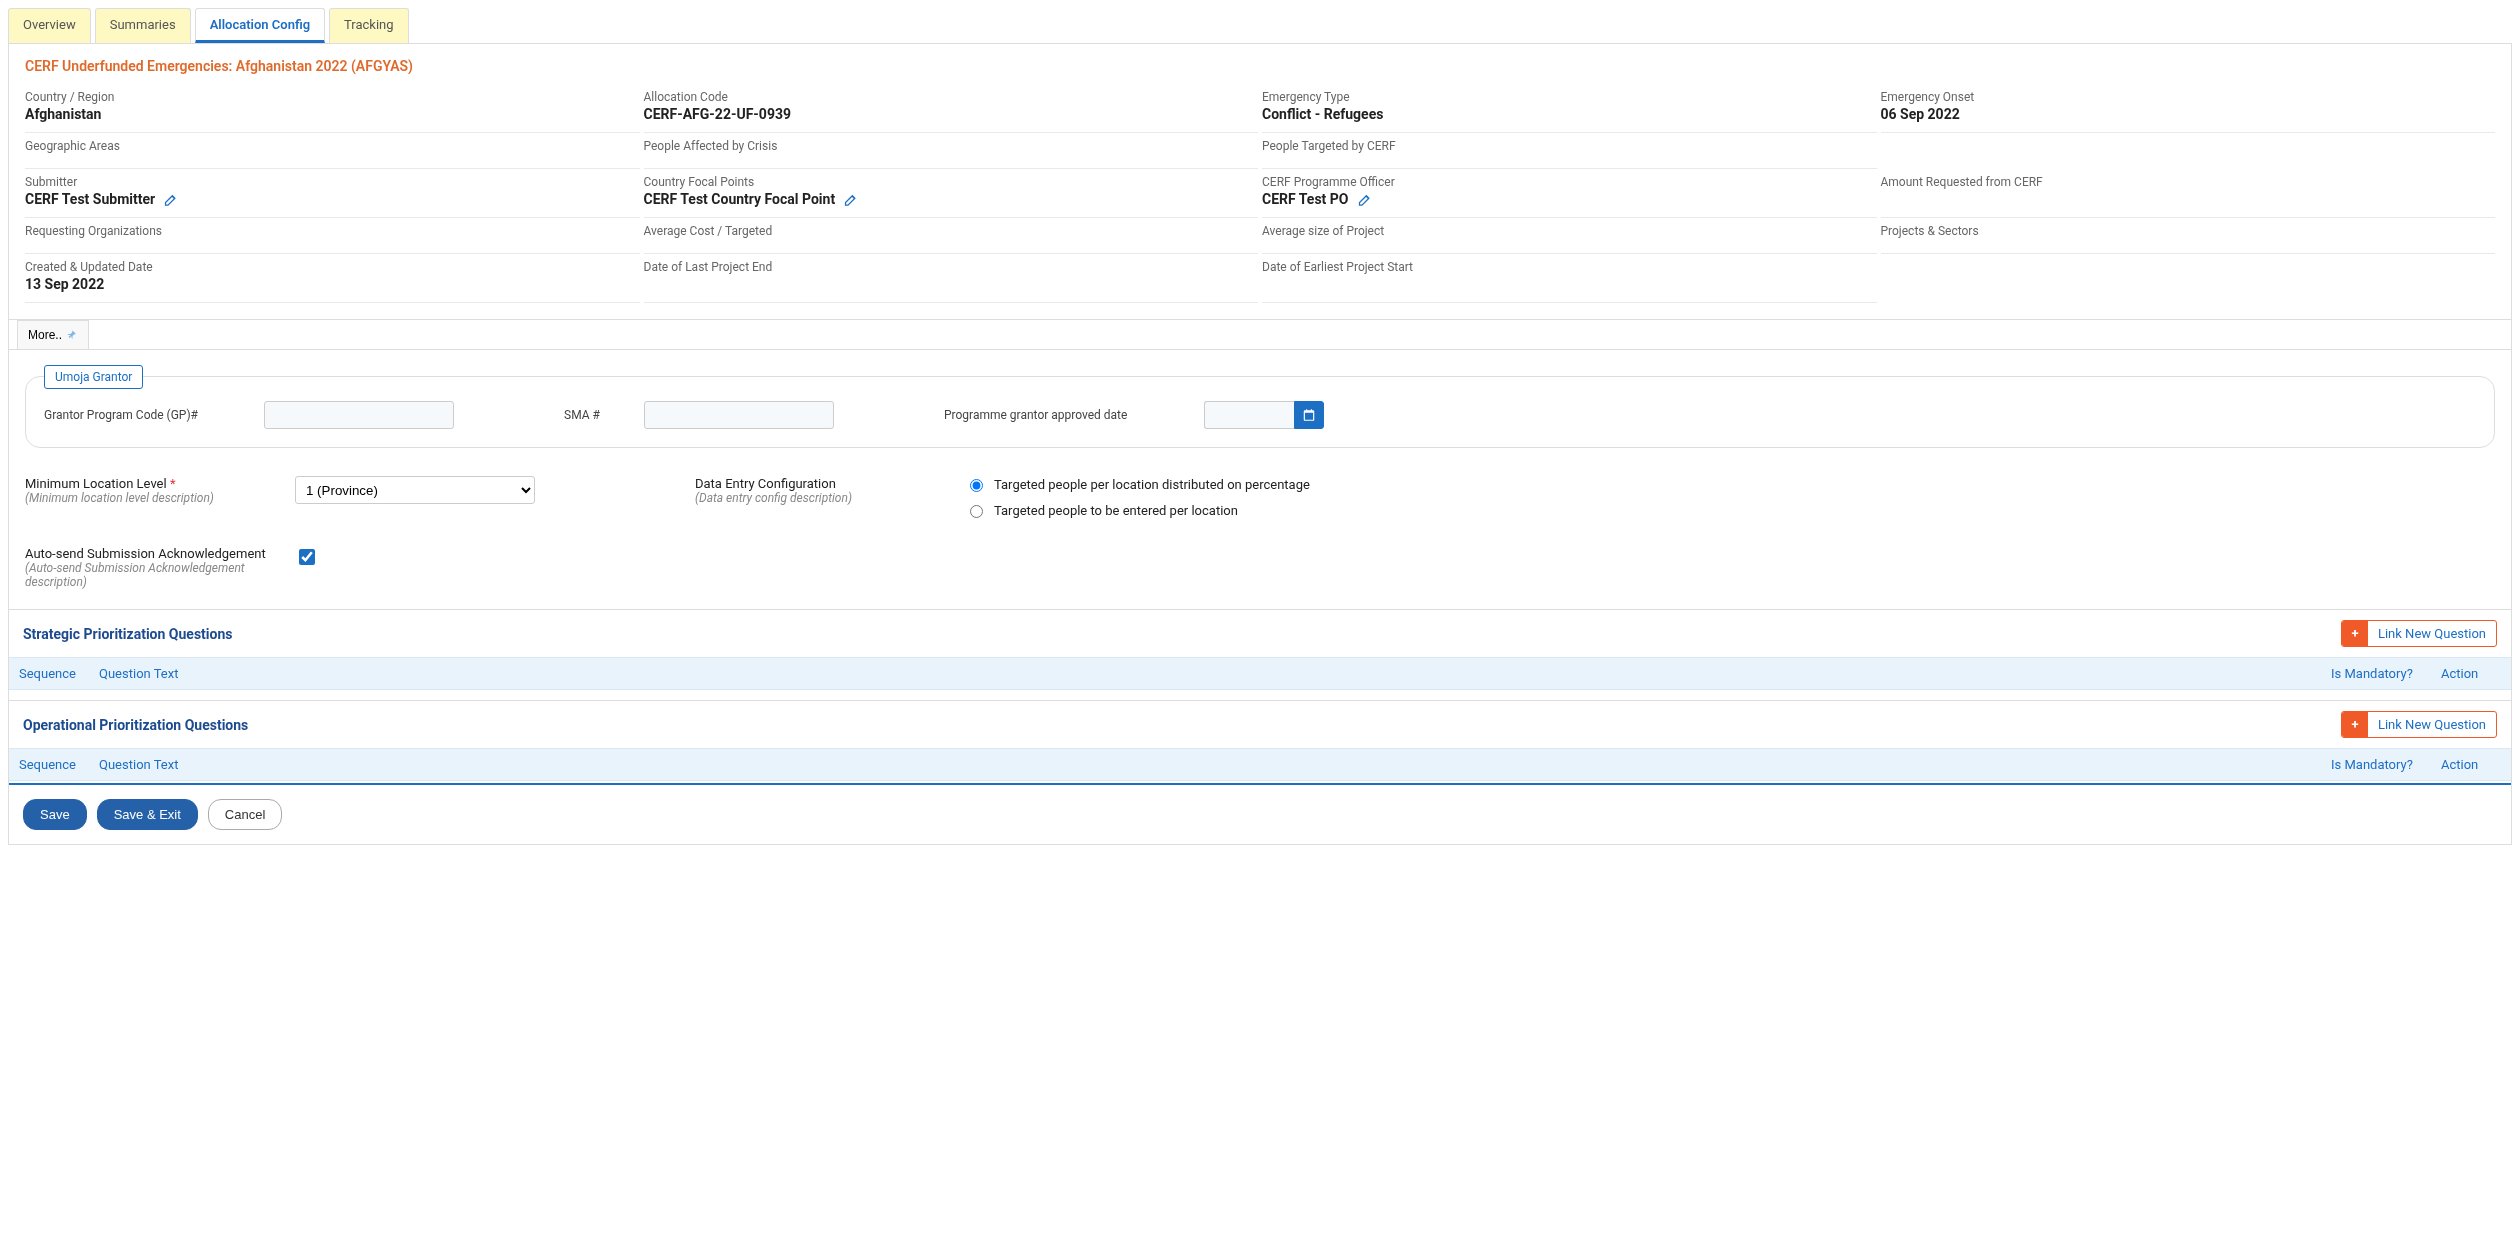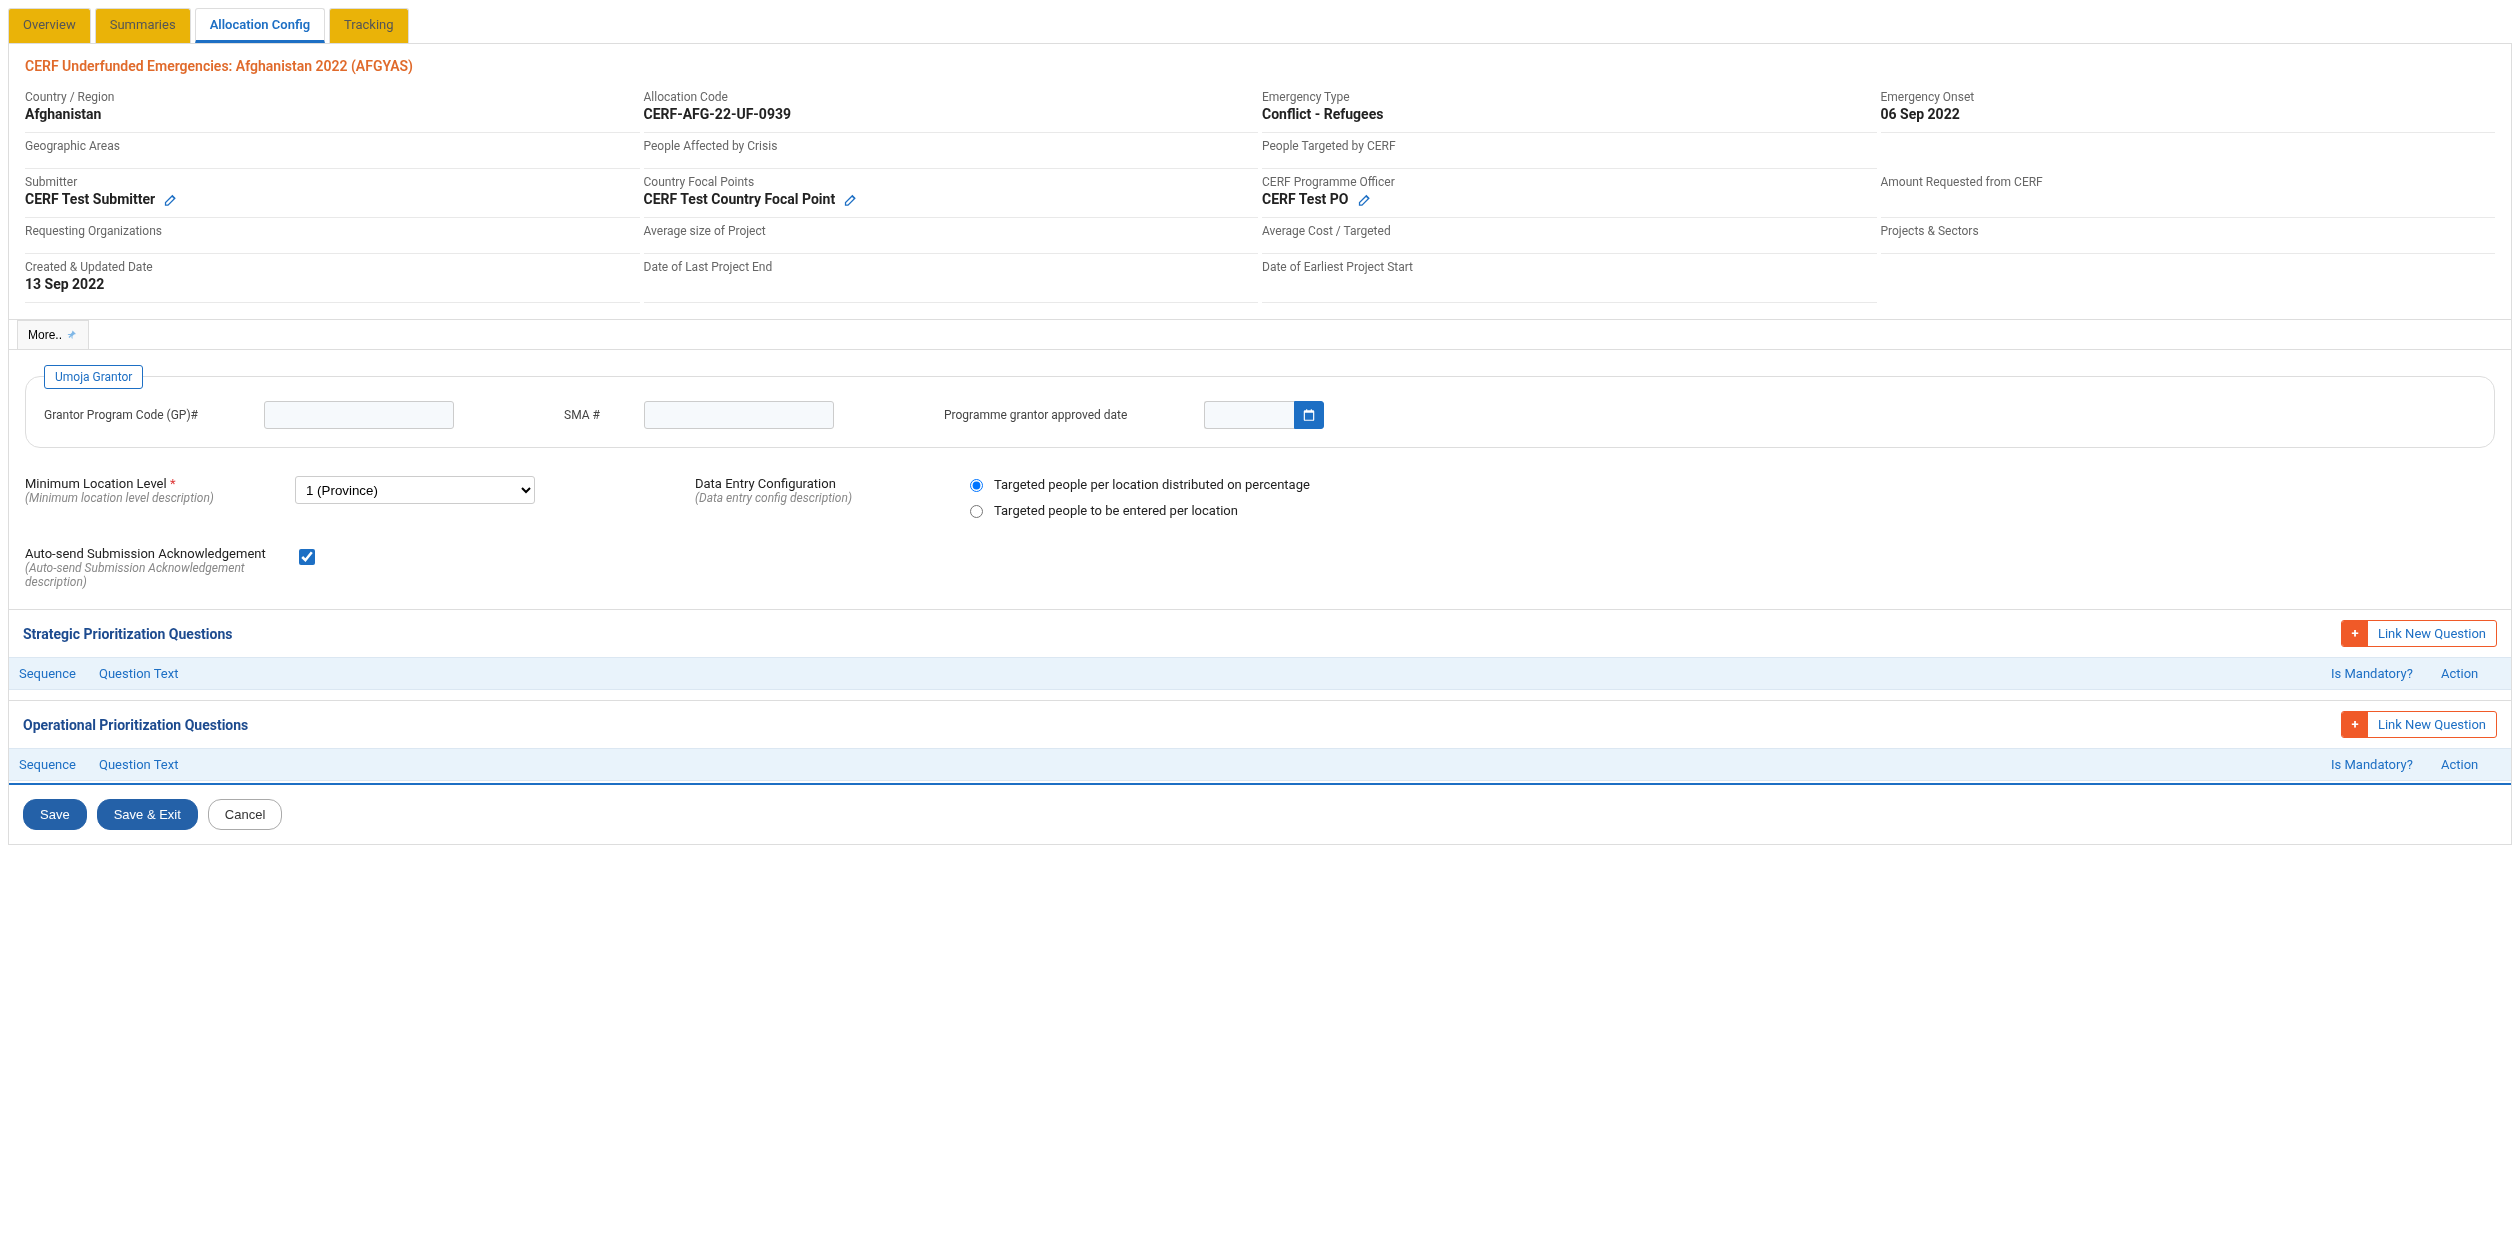--- a/index.html
+++ b/index.html
@@ -10,21 +10,21 @@
   color: #222;
   background: #fff;
 }
 .tabs {
   display: flex;
   gap: 4px;
   padding: 8px 8px 0 8px;
 }
 .tab {
   padding: 8px 14px;
-  background: #eab308;
+  background: #fef9c3;
   border: 1px solid #ddd;
   border-bottom: none;
   cursor: pointer;
   color: #555;
   font-size: 13px;
   border-radius: 3px 3px 0 0;
 }
 .tab.active {
   background: #fff;
   color: #1d6fc4;
@@ -321,24 +321,24 @@
       </div>
     </div>
     <div class="info-cell">
       <div class="info-label">Amount Requested from CERF</div>
     </div>
 
     <div class="info-cell">
       <div class="info-label">Requesting Organizations</div>
     </div>
     <div class="info-cell">
+      <div class="info-label">Average Cost / Targeted</div>
+    </div>
+    <div class="info-cell">
       <div class="info-label">Average size of Project</div>
-    </div>
-    <div class="info-cell">
-      <div class="info-label">Average Cost / Targeted</div>
     </div>
     <div class="info-cell">
       <div class="info-label">Projects &amp; Sectors</div>
     </div>
 
     <div class="info-cell">
       <div class="info-label">Created &amp; Updated Date</div>
       <div class="info-value">13 Sep 2022</div>
     </div>
     <div class="info-cell">

